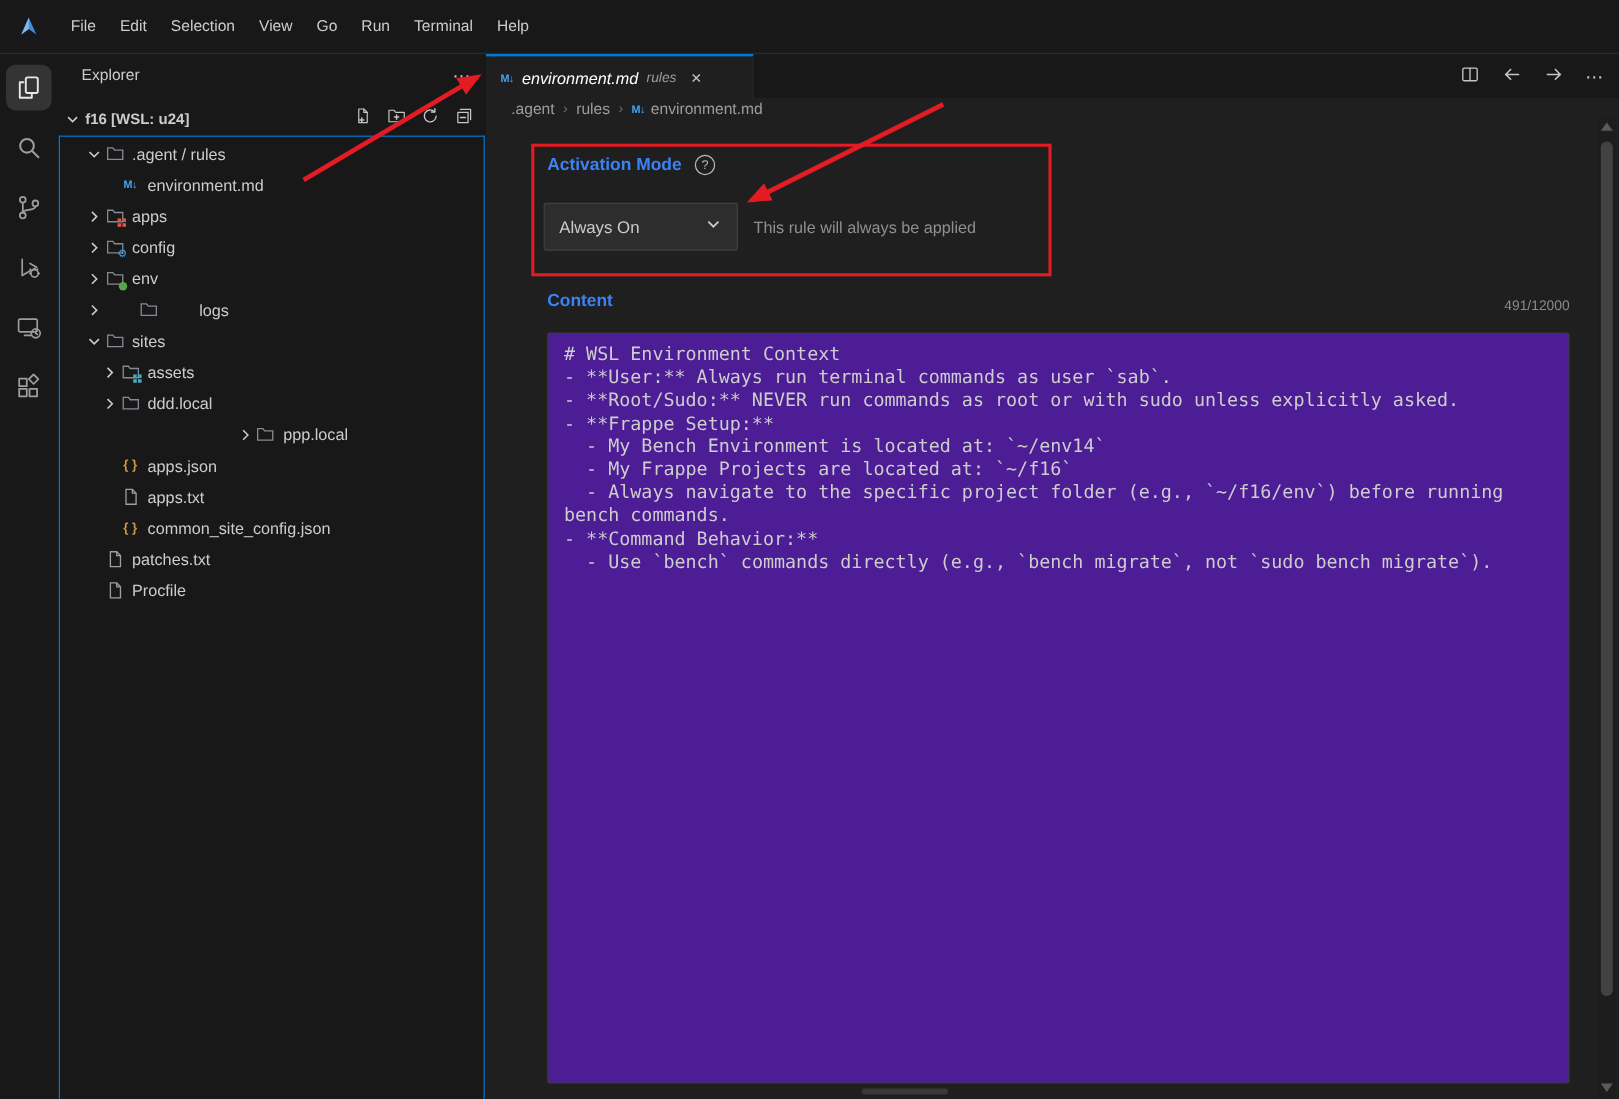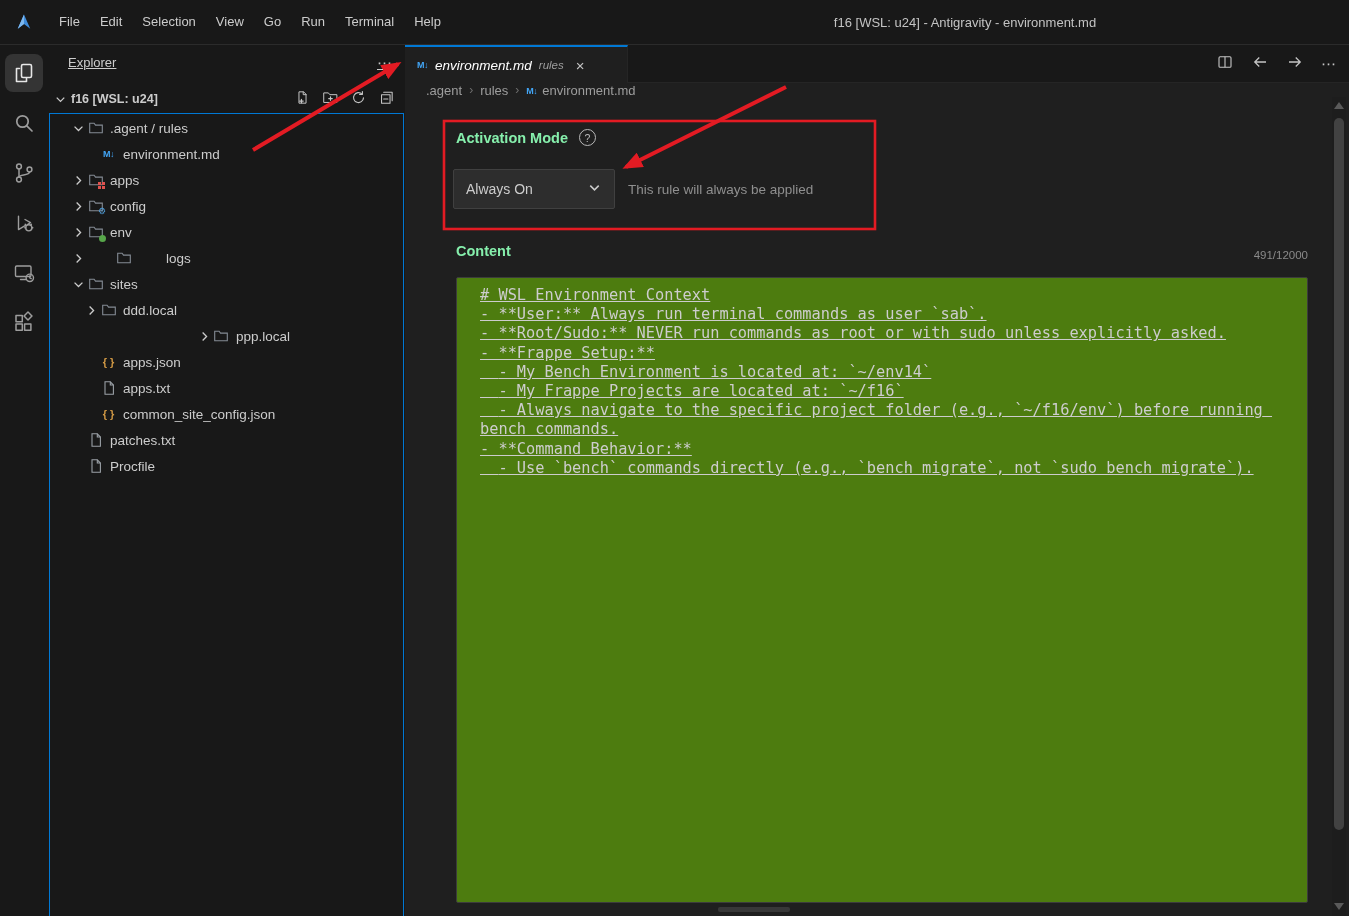--- a/index.html
+++ b/index.html
@@ -20,21 +20,21 @@
   #activitybar { position:absolute; left:0; top:45px; width:48px; height:871px;
     background:#181818; display:flex; flex-direction:column; align-items:center; padding-top:9px; }
   .act-item { width:38px; height:38px; margin-bottom:12px; display:flex; align-items:center;
     justify-content:center; color:#9d9d9d; border-radius:8px; }
   .act-item.active { background:#343434; color:#e7e7e7; }
   .act-item svg { width:24px; height:24px; }
 
   
   #sidebar { position:absolute; left:48px; top:45px; width:357px; height:871px;
     background:#181818; overflow:hidden; }
-  #sidebar-header { height:35px; display:flex; align-items:center; padding:0 12px 0 20px;text-decoration:underline; }
+  #sidebar-header { height:35px; display:flex; align-items:center; padding:0 12px 0 20px; }
   #sidebar-title { font-size:13px; color:#cccccc; flex:1; }
   .dots { color:#c5c5c5; font-size:15px; letter-spacing:1px; }
   #section-header { height:26px; display:flex; align-items:center; padding:0 10px 0 4px; margin-top:6px; }
   #section-label { font-size:12.5px; font-weight:700; color:#cccccc; flex:1; margin-left:2px; }
   .sec-actions { display:flex; gap:11px; align-items:center; }
   .sec-actions svg { width:17px; height:17px; color:#c5c5c5; }
   #tree { position:absolute; left:1px; top:68px; width:355px; height:810px;
     border:1px solid #0078d4; border-bottom:none; padding-top:1px; }
   .tree-row { height:26px; display:flex; align-items:center; font-size:13.5px; color:#cccccc; white-space:nowrap; }
   .twisty { width:17px; height:16px; display:flex; align-items:center; justify-content:center; flex:none; }
@@ -62,34 +62,34 @@
   #editor-actions { position:absolute; right:12px; top:0; height:38px; display:flex; align-items:center; gap:17px; color:#c5c5c5; }
   #editor-actions svg { width:18px; height:18px; }
   #breadcrumb { position:absolute; left:0; top:38px; width:944px; height:26px;
     display:flex; align-items:flex-start; padding-left:21px; font-size:13px; color:#9d9d9d; }
   .crumb-sep { margin:0 7px; color:#6e6e6e; font-size:12px; }
   .crumb { display:flex; align-items:center; }
   #breadcrumb .icon-md { margin-right:5px; }
 
   
   #form-activation-label-row { position:absolute; left:51px; top:84px; display:flex; align-items:center; gap:11px; }
-  .form-label { font-size:14.5px; font-weight:700; color:#86efac; }
+  .form-label { font-size:14.5px; font-weight:700; color:#3b82f6; }
   .help-circle { width:17px; height:17px; border:1.2px solid #b9b9b9; border-radius:50%;
     color:#b9b9b9; font-size:10.5px; display:flex; align-items:center; justify-content:center; }
   #dropdown { position:absolute; left:48px; top:124px; width:162px; height:40px;
     background:#2d2d2d; border:1px solid #404040; border-radius:2px;
     display:flex; align-items:center; padding:0 12px; }
   #dropdown-value { flex:1; font-size:14px; color:#cccccc; }
   .chev-down svg { width:15px; height:15px; color:#cccccc; }
   #helper-text { position:absolute; left:223px; top:124px; height:40px; display:flex;
     align-items:center; font-size:13.5px; color:#8f8f8f; }
   #content-label { position:absolute; left:51px; top:198px; }
   #counter { position:absolute; right:41px; top:204px; font-size:11.5px; color:#8a8a8a; }
   #content-box { position:absolute; left:51px; top:232px; width:852px; height:626px;
-    background:#4d7c0f; border:1px solid #3c3c3c; border-radius:2px; padding:8px 23px; overflow:hidden;text-decoration:underline; }
+    background:#4c1d95; border:1px solid #3c3c3c; border-radius:2px; padding:8px 13px; overflow:hidden; }
   #content-box pre { font-family:"DejaVu Sans Mono","Liberation Mono",monospace;
     font-size:15.3px; line-height:19.2px; color:#cdcdcd; white-space:pre-wrap; word-break:break-word; }
 
   
   #vscroll { position:absolute; left:1332px; top:97px; width:14px; height:819px; background:#1d1d1d; }
   #vscroll .arrow-up { position:absolute; left:2px; top:5px; width:0; height:0;
     border-left:5px solid transparent; border-right:5px solid transparent; border-bottom:7px solid #5a5a5a; }
   #vscroll .arrow-down { position:absolute; left:2px; bottom:6px; width:0; height:0;
     border-left:5px solid transparent; border-right:5px solid transparent; border-top:7px solid #5a5a5a; }
   #vscroll-thumb { position:absolute; left:2px; top:21px; width:10px; height:712px; background:#424242; border-radius:5px; }
@@ -113,21 +113,20 @@
     <div id="menubar">
         <span class="menu-item">File</span>
         <span class="menu-item">Edit</span>
         <span class="menu-item">Selection</span>
         <span class="menu-item">View</span>
         <span class="menu-item">Go</span>
         <span class="menu-item">Run</span>
         <span class="menu-item">Terminal</span>
         <span class="menu-item">Help</span>
       </div>
-    <div id="window-title">f16 [WSL: u24] - Antigravity - environment.md</div>
   </div>
 
   <div id="activitybar">
       <div class="act-item active">
         <svg viewBox="0 0 24 24" fill="none" stroke="currentColor" stroke-width="1.6" stroke-linecap="round" stroke-linejoin="round">
           <rect x="9.5" y="3.5" width="10" height="13" rx="1.5"></rect>
           <path d="M7.5 7.5h-3v13h10v-3"></path>
         </svg>
       </div>
       <div class="act-item">
@@ -301,20 +300,39 @@
         <div class="tree-row" style="padding-left: 33px;">
           <span class="twisty">
             <svg viewBox="0 0 16 16" fill="none">
               <path d="M6 3.8l4.2 4.2L6 12.2" stroke="#cccccc" stroke-width="1.4"></path>
             </svg>
           </span>
           <span class="tree-icon">
             <svg viewBox="0 0 16 16" fill="none">
               <path d="M1.7 3.2h4.4l1.4 1.9h6.8v7.7H1.7z" stroke="#848b94" stroke-width="1.1"></path>
             </svg>
+            <span class="badge badge-grid">
+              <span style="background:#4f9cd6"></span>
+              <span style="background:#3db0a8"></span>
+              <span style="background:#3db0a8"></span>
+              <span style="background:#4f9cd6"></span>
+            </span>
+          </span>
+          <span>assets</span>
+        </div>
+        <div class="tree-row" style="padding-left: 33px;">
+          <span class="twisty">
+            <svg viewBox="0 0 16 16" fill="none">
+              <path d="M6 3.8l4.2 4.2L6 12.2" stroke="#cccccc" stroke-width="1.4"></path>
+            </svg>
+          </span>
+          <span class="tree-icon">
+            <svg viewBox="0 0 16 16" fill="none">
+              <path d="M1.7 3.2h4.4l1.4 1.9h6.8v7.7H1.7z" stroke="#848b94" stroke-width="1.1"></path>
+            </svg>
           </span>
           <span>ddd.local</span>
         </div>
         <div class="tree-row" style="padding-left: 33px; justify-content: center;">
           <span class="twisty">
             <svg viewBox="0 0 16 16" fill="none">
               <path d="M6 3.8l4.2 4.2L6 12.2" stroke="#cccccc" stroke-width="1.4"></path>
             </svg>
           </span>
           <span class="tree-icon">

